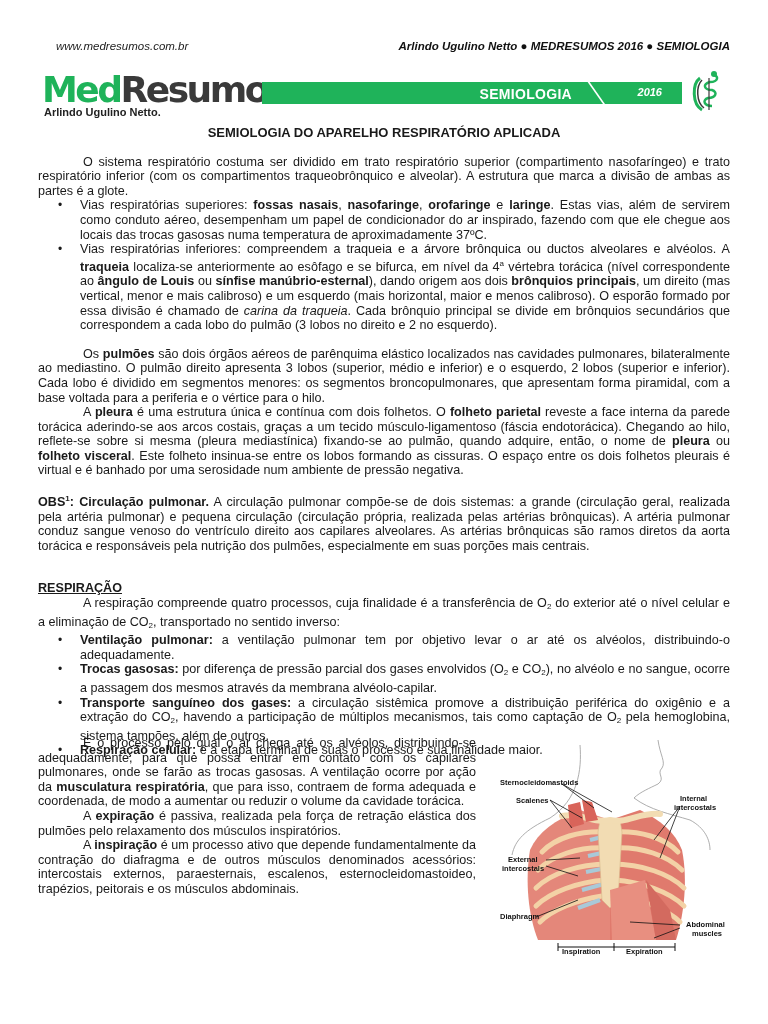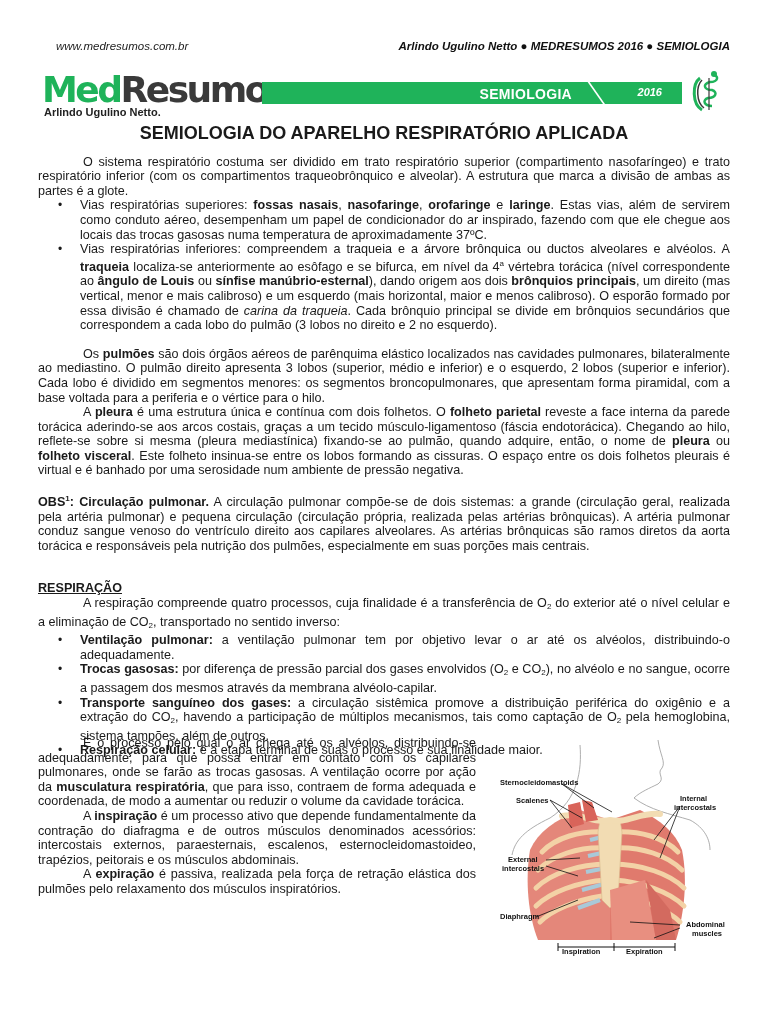--- a/index.html
+++ b/index.html
@@ -18,21 +18,21 @@
   .green-bar { position: absolute; left: 220px; top: 12px; width: 420px; height: 22px;
                background: #1fb35a; }
   .green-bar .sem { position: absolute; right: 110px; top: 4px; color: #fff; font-weight: bold;
                     font-size: 14px; letter-spacing: .3px; }
   .green-bar .slash { position: absolute; right: 84px; top: -2px; width: 2px; height: 28px;
                       background: #fff; transform: skewX(35deg); }
   .green-bar .yr { position: absolute; right: 20px; top: 4px; color: #fff; font-weight: bold; font-size: 11px; font-style: italic; }
   .emblem { position: absolute; left: 648px; top: 0px; width: 34px; height: 44px; }
 
   .content { position: absolute; left: 38px; top: 126px; width: 692px; font-size: 12.6px; line-height: 14.6px; }
-  .title { text-align: center; font-weight: bold; font-size: 18px; margin: 0 0 14px 0; }
+  .title { text-align: center; font-weight: bold; font-size: 13px; margin: 0 0 14px 0; }
   p { margin: 0; text-align: justify; }
   .ind { text-indent: 45px; }
   ul { margin: 0; padding-left: 42px; }
   ul li { text-align: justify; list-style: none; position: relative; }
   ul li::before { content: "\2022"; position: absolute; left: -22px; top: 0; font-size: 12px; }
   b { font-weight: bold; }
   i { font-style: italic; }
   .gap { height: 14px; }
   .section-h { font-weight: bold; text-decoration: underline; margin-top: 0; }
   .section-h2 { font-weight: bold; }
@@ -93,22 +93,22 @@
   <ul>
     <li><b>Ventilação pulmonar:</b><span> a ventilação pulmonar tem por objetivo levar o ar até os alvéolos, distribuindo-o adequadamente.</span></li>
     <li><b>Trocas gasosas:</b><span> por diferença de pressão parcial dos gases envolvidos (O</span><sub>2</sub><span> e CO</span><sub>2</sub><span>), no alvéolo e no sangue, ocorre a passagem dos mesmos através da membrana alvéolo-capilar.</span></li>
     <li><b>Transporte sanguíneo dos gases:</b><span> a circulação sistêmica promove a distribuição periférica do oxigênio e a extração do CO</span><sub>2</sub><span>, havendo a participação de múltiplos mecanismos, tais como captação de O</span><sub>2</sub><span> pela hemoglobina, sistema tampões, além de outros.</span></li>
     <li><b>Respiração celular:</b><span> é a etapa terminal de suas o processo e sua finalidade maior.</span></li>
   </ul>
 </div>
 
 <div class="vent-col">
   <p class="ind"><span>É o processo pelo qual o ar chega até os alvéolos, distribuindo-se adequadamente, para que possa entrar em contato com os capilares pulmonares, onde se farão as trocas gasosas. A ventilação ocorre por ação da </span><b>musculatura respiratória</b><span>, que para isso, contraem de forma adequada e coordenada, de modo a aumentar ou reduzir o volume da cavidade torácica.</span></p>
+  <p class="ind"><span>A </span><b>expiração</b><span> é passiva, realizada pela força de retração elástica dos pulmões pelo relaxamento dos músculos inspiratórios.</span></p>
   <p class="ind"><span>A </span><b>inspiração</b><span> é um processo ativo que depende fundamentalmente da contração do diafragma e de outros músculos denominados acessórios: intercostais externos, paraesternais, escalenos, esternocleidomastoideo, trapézios, peitorais e os músculos abdominais.</span></p>
-  <p class="ind"><span>A </span><b>expiração</b><span> é passiva, realizada pela força de retração elástica dos pulmões pelo relaxamento dos músculos inspiratórios.</span></p>
 </div>
 
 <div class="figure">
   <svg width="280" height="220" viewBox="0 0 280 220">
 
     <path d="M110 5 C112 30 108 60 80 78 C55 90 45 100 42 115" fill="none" stroke="#999" stroke-width="0.8"></path>
     <path d="M188 0 C190 15 196 22 192 28 C186 34 196 38 188 44 C180 48 170 52 164 58 C180 70 200 74 220 80 C235 88 240 100 240 110" fill="none" stroke="#999" stroke-width="0.8"></path>
 
     <path d="M60 110 C55 140 58 175 68 200 L140 200 L140 80 L110 70 C85 80 68 92 60 110 Z" fill="#e4877a"></path>
 

